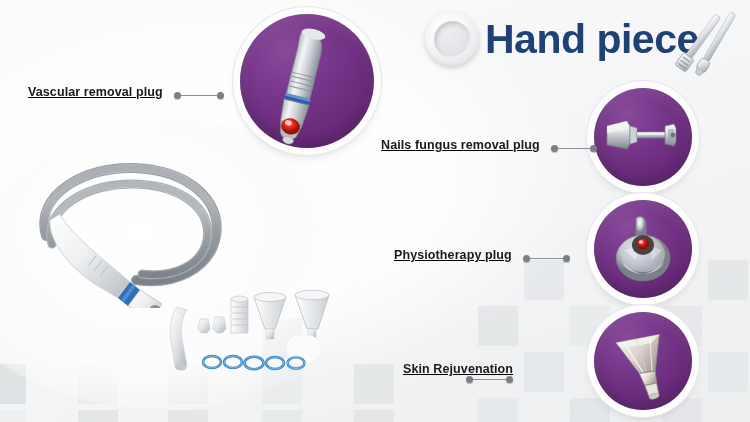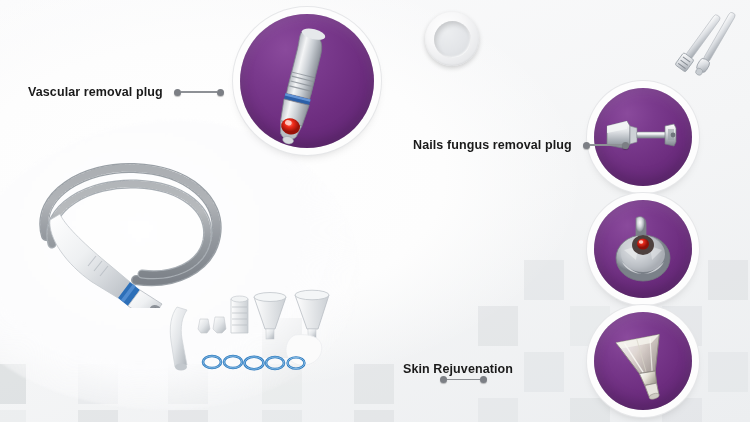--- a/index.html
+++ b/index.html
@@ -68,35 +68,36 @@
   .disc .art{position:absolute;inset:0;}
 
   .disc-main{left:240px;top:14px;width:134px;height:134px;}
   .disc-r{left:594px;width:98px;height:98px;}
   .disc-r1{top:88px;}
   .disc-r2{top:200px;}
   .disc-r3{top:312px;}
 
   
   .label{
-    position:absolute;display:flex;align-items:center;gap:0;
+    position:absolute;display:flex;align-items:flex-end;gap:0;
     white-space:nowrap;
+    text-decoration:underline;
   }
   .label .txt{
     font-size:12.5px;font-weight:700;color:#1a1a1a;
     letter-spacing:.1px;
   }
   .conn{display:flex;align-items:center;margin-left:11px;}
   .dot{width:7px;height:7px;border-radius:50%;background:#7c7f85;flex:0 0 auto;
        box-shadow:0 1px 1px rgba(0,0,0,.25);}
   .bar{height:1.6px;background:#8e9196;flex:0 0 auto;}
 
   .lbl-vascular{left:28px;top:85px;}
   .lbl-vascular .bar{width:36px;}
-  .lbl-nails{left:381px;top:138px;margin-left:32px;}
+  .lbl-nails{left:381px;top:138px;}
   .lbl-nails .bar{width:32px;}
   .lbl-physio{left:394px;top:248px;}
   .lbl-physio .bar{width:33px;}
   .lbl-skin{left:403px;top:362px;flex-direction:column;}
   .lbl-skin .bar{width:33px;}
 </style>
 </head>
 <body>
 
 <div id="stage">
@@ -221,20 +222,21 @@
       <ellipse cx="99" cy="78" rx="9.5" ry="6.2" fill="none" stroke="#8fc2e8" stroke-width=".9"></ellipse>
       <ellipse cx="120" cy="78" rx="9" ry="6" fill="none" stroke="#2f7bbf" stroke-width="2.6"></ellipse>
       <ellipse cx="120" cy="78" rx="9" ry="6" fill="none" stroke="#8fc2e8" stroke-width=".9"></ellipse>
       <ellipse cx="141" cy="78" rx="8.5" ry="5.6" fill="none" stroke="#2f7bbf" stroke-width="2.4"></ellipse>
       <ellipse cx="141" cy="78" rx="8.5" ry="5.6" fill="none" stroke="#8fc2e8" stroke-width=".9"></ellipse>
     </g>
   </svg>
 
   <div class="title-wrap">
     <span class="ring"></span>
+    <span class="title-text">Hand piece</span>
   </div>
 
   <svg class="tools" viewBox="0 0 92 84">
     <defs>
       <linearGradient id="toolG" x1="0" y1="0" x2="1" y2="1">
         <stop offset="0%" stop-color="#ffffff"></stop>
         <stop offset="45%" stop-color="#dcdfe3"></stop>
         <stop offset="100%" stop-color="#9fa5ac"></stop>
       </linearGradient>
     </defs>
@@ -388,20 +390,28 @@
 
   <div class="label lbl-nails">
     <span class="txt">Nails fungus removal plug</span>
     <span class="conn">
       <span class="dot"></span>
       <span class="bar"></span>
       <span class="dot"></span>
     </span>
   </div>
 
+  <div class="label lbl-physio">
+    <span class="txt">Physiotherapy plug</span>
+    <span class="conn">
+      <span class="dot"></span>
+      <span class="bar"></span>
+      <span class="dot"></span>
+    </span>
+  </div>
 
   <div class="label lbl-skin">
     <span class="txt">Skin Rejuvenation</span>
     <span class="conn">
       <span class="dot"></span>
       <span class="bar"></span>
       <span class="dot"></span>
     </span>
   </div>
 

